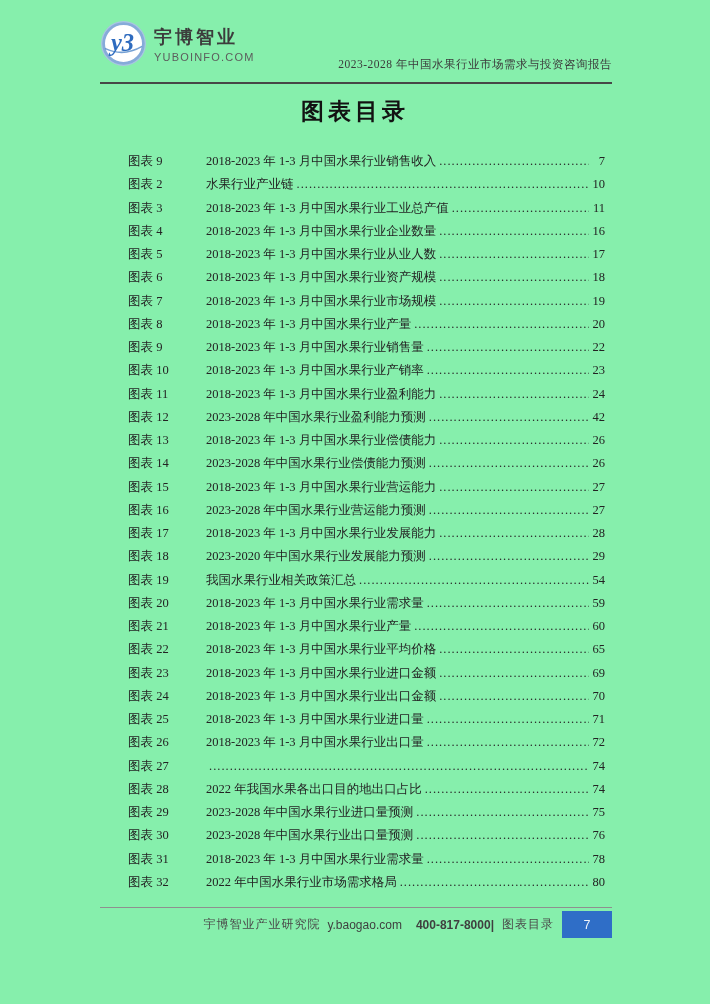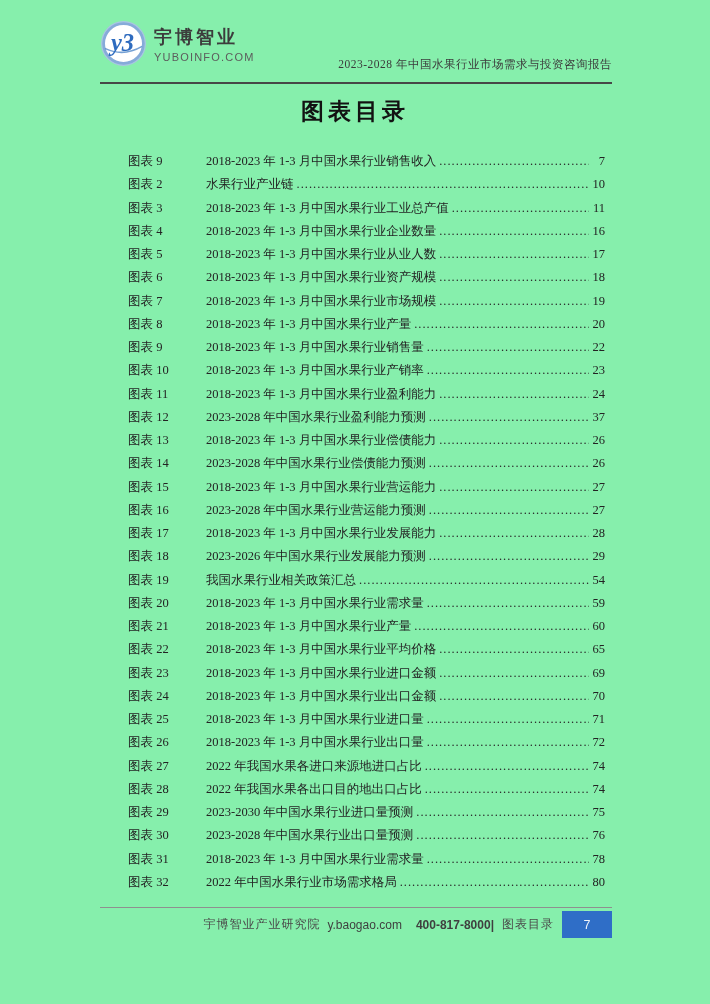--- a/index.html
+++ b/index.html
@@ -172,21 +172,21 @@
       <div class="toc-row">
         <span class="toc-label">图表 11</span>
         <span class="toc-entry-title">2018-2023 年 1-3 月中国水果行业盈利能力</span>
         <span class="toc-dots"></span>
         <span class="toc-page">24</span>
       </div>
       <div class="toc-row">
         <span class="toc-label">图表 12</span>
         <span class="toc-entry-title">2023-2028 年中国水果行业盈利能力预测</span>
         <span class="toc-dots"></span>
-        <span class="toc-page">37</span>
+        <span class="toc-page">42</span>
       </div>
       <div class="toc-row">
         <span class="toc-label">图表 13</span>
         <span class="toc-entry-title">2018-2023 年 1-3 月中国水果行业偿债能力</span>
         <span class="toc-dots"></span>
         <span class="toc-page">26</span>
       </div>
       <div class="toc-row">
         <span class="toc-label">图表 14</span>
         <span class="toc-entry-title">2023-2028 年中国水果行业偿债能力预测</span>
@@ -206,21 +206,21 @@
         <span class="toc-page">27</span>
       </div>
       <div class="toc-row">
         <span class="toc-label">图表 17</span>
         <span class="toc-entry-title">2018-2023 年 1-3 月中国水果行业发展能力</span>
         <span class="toc-dots"></span>
         <span class="toc-page">28</span>
       </div>
       <div class="toc-row">
         <span class="toc-label">图表 18</span>
-        <span class="toc-entry-title">2023-2026 年中国水果行业发展能力预测</span>
+        <span class="toc-entry-title">2023-2020 年中国水果行业发展能力预测</span>
         <span class="toc-dots"></span>
         <span class="toc-page">29</span>
       </div>
       <div class="toc-row">
         <span class="toc-label">图表 19</span>
         <span class="toc-entry-title">我国水果行业相关政策汇总</span>
         <span class="toc-dots"></span>
         <span class="toc-page">54</span>
       </div>
       <div class="toc-row">
@@ -260,33 +260,32 @@
         <span class="toc-page">71</span>
       </div>
       <div class="toc-row">
         <span class="toc-label">图表 26</span>
         <span class="toc-entry-title">2018-2023 年 1-3 月中国水果行业出口量</span>
         <span class="toc-dots"></span>
         <span class="toc-page">72</span>
       </div>
       <div class="toc-row">
         <span class="toc-label">图表 27</span>
-        <span class="toc-entry-title">2022 年我国水果各进口来源地进口占比</span>
         <span class="toc-dots"></span>
         <span class="toc-page">74</span>
       </div>
       <div class="toc-row">
         <span class="toc-label">图表 28</span>
         <span class="toc-entry-title">2022 年我国水果各出口目的地出口占比</span>
         <span class="toc-dots"></span>
         <span class="toc-page">74</span>
       </div>
       <div class="toc-row">
         <span class="toc-label">图表 29</span>
-        <span class="toc-entry-title">2023-2030 年中国水果行业进口量预测</span>
+        <span class="toc-entry-title">2023-2028 年中国水果行业进口量预测</span>
         <span class="toc-dots"></span>
         <span class="toc-page">75</span>
       </div>
       <div class="toc-row">
         <span class="toc-label">图表 30</span>
         <span class="toc-entry-title">2023-2028 年中国水果行业出口量预测</span>
         <span class="toc-dots"></span>
         <span class="toc-page">76</span>
       </div>
       <div class="toc-row">

